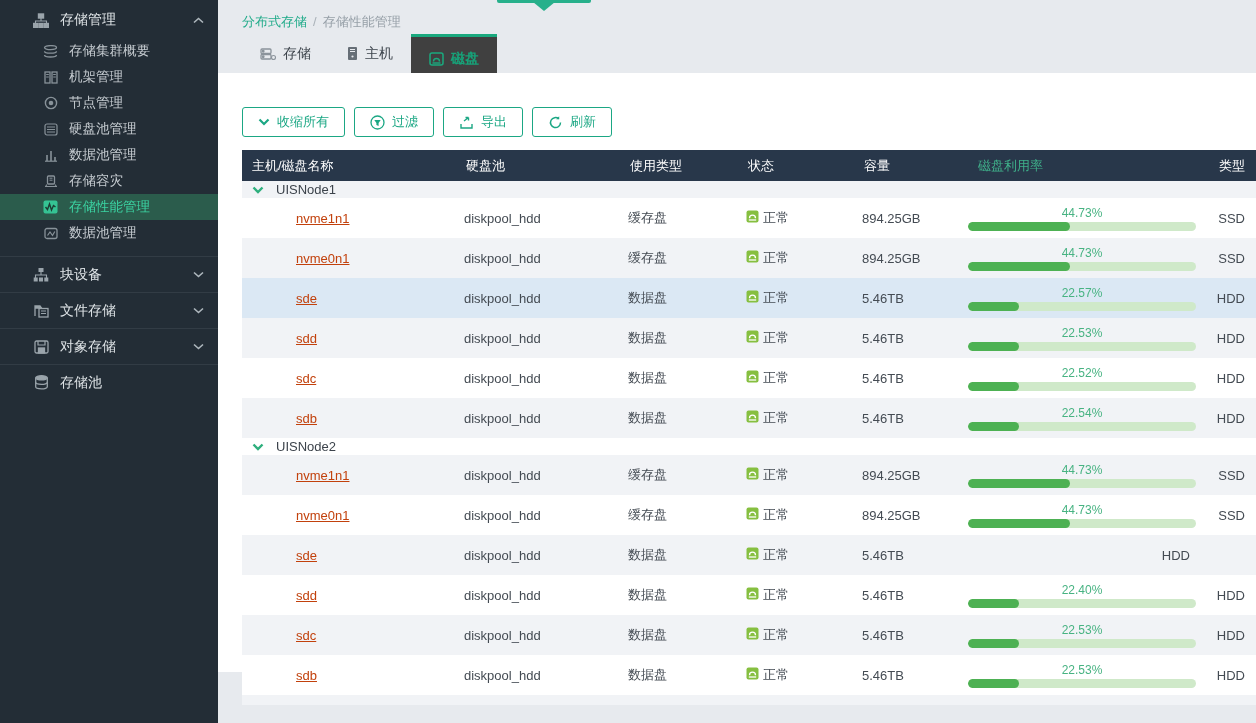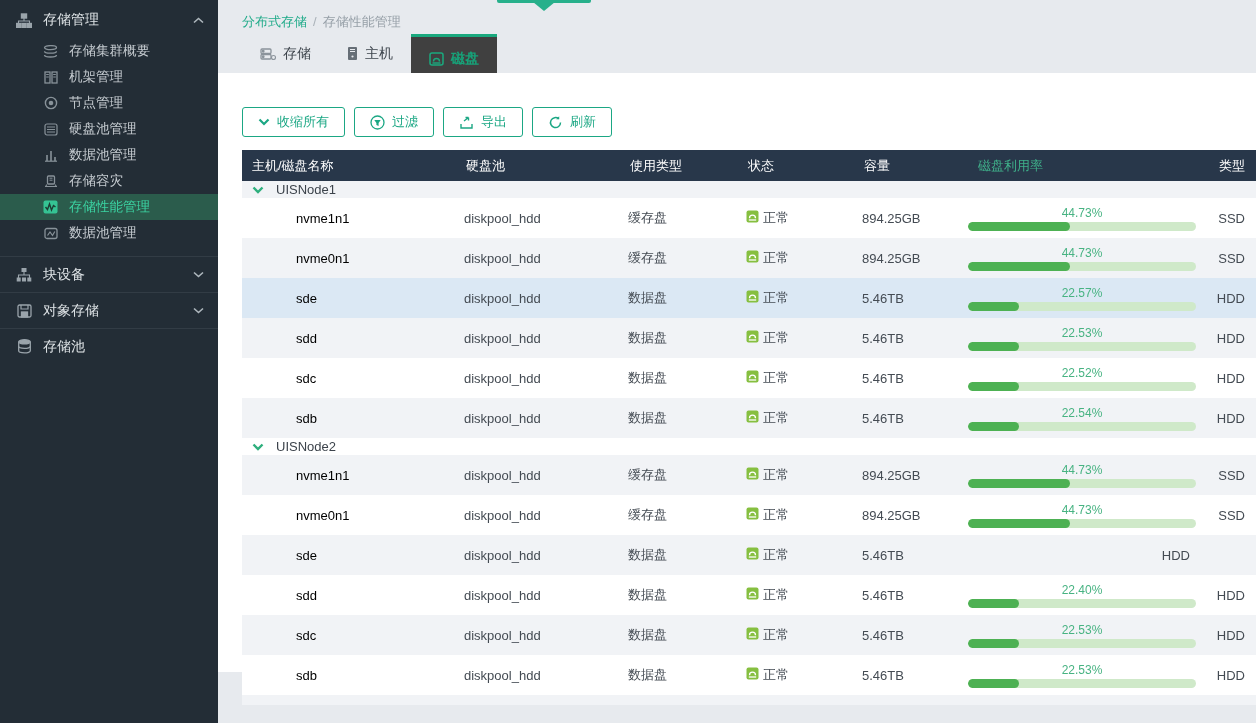--- a/index.html
+++ b/index.html
@@ -2,21 +2,21 @@
 <html><head>
 <meta charset="utf-8">
 <style>
   * { margin:0; padding:0; box-sizing:border-box; }
   html,body { width:1256px; height:723px; overflow:hidden; }
   body { font-family:"Liberation Sans","DejaVu Sans",sans-serif; font-size:13px; color:#3c434b; background:#e7eaee; }
   .app { display:flex; width:1256px; height:723px; }
 
   
   .sidebar { width:218px; min-width:218px; background:#232d36; color:#c6ccd1; height:100%; padding-top:2px; }
-  .side-group { display:flex; align-items:center; height:36px; padding:0 14px 0 15px; cursor:pointer; color:#dfe4e7; font-size:14px;font-family:Liberation Serif, serif; }
+  .side-group { display:flex; align-items:center; height:36px; padding:0 14px 0 32px; cursor:pointer; color:#dfe4e7; font-size:14px;font-family:Liberation Serif, serif; }
   .side-group .g-icon { width:18px; height:16px; margin-right:10px; display:flex; align-items:center; justify-content:center; }
   .side-group .g-label { flex:1; }
   .side-group .chev { color:#aeb7bd; font-size:11px; }
   .side-sep { border-top:1px solid #323c45; }
   .side-item { display:flex; align-items:center; height:26px; padding-left:42px; cursor:pointer; font-size:13.5px; color:#c6ccd1; }
   .side-item .i-icon { width:17px; height:15px; margin-right:10px; display:flex; align-items:center; justify-content:center; opacity:.85; }
   .side-item.active { background:#2b5c4c; color:#3bd3a2; }
   .side-item.active .i-icon { opacity:1; }
   .side-items { padding-bottom:10px; }
   svg.sicon { display:block; }
@@ -51,21 +51,21 @@
   .gridhdr .hc.type { text-align:right; padding-right:12px; }
 
   .grow { height:17px; cursor:pointer; }
   .grow .gwrap { grid-column:1 / 8; display:flex; align-items:center; padding-left:10px; gap:12px; color:#3c434b; font-size:13px; }
   .trow { height:40px; }
   .trow.even, .grow.even { background:#f1f3f6; }
   .trow.odd, .grow.odd { background:#ffffff; }
   .trow.hl { background:#dbe8f4; }
   .c { font-size:13px; color:#444b53; }
   .c.name { padding-left:54px; }
-  .dlink { color:#000000; cursor:pointer; }
+  .dlink { color:#c2410c; text-decoration:underline; cursor:pointer; }
   .c.status { display:flex; align-items:center; gap:4px; }
   .c.type { text-align:right; padding-right:12px; }
   .c.util { padding-right:6px; }
   .pct { text-align:center; color:#47b382; font-size:12px; margin-bottom:2px; width:228px; }
   .track { width:228px; height:9px; background:#cfe9c9; border-radius:5px; overflow:hidden; }
   .fill { height:9px; background:#4db153; border-radius:5px; }
   .tailrow { height:10px; }
   .tailrow.even { background:#f1f3f6; }
 </style>
 </head>
@@ -197,20 +197,37 @@
           </svg>
       </span>
       <span class="g-label">块设备</span>
       <span class="chev">
         <svg class="sicon" width="11" height="7" viewBox="0 0 11 7">
             <polyline points="1,1.5 5.5,5.5 10,1.5" fill="none" stroke="#aeb7bd" stroke-width="1.6"></polyline>
           </svg>
       </span>
     </div>
 
+    <div class="side-group side-sep">
+      <span class="g-icon">
+        <svg class="sicon" width="15" height="14" viewBox="0 0 15 14">
+            <g fill="none" stroke="#9aa4ab" stroke-width="1.3">
+              <path d="M1 12V2h5l1.5 2H1" fill="#9aa4ab"></path>
+              <rect x="5" y="4.5" width="9" height="8.5" fill="#232d36"></rect>
+              <path d="M7 7h5M7 9.5h5" stroke-width="1"></path>
+            </g>
+          </svg>
+      </span>
+      <span class="g-label">文件存储</span>
+      <span class="chev">
+        <svg class="sicon" width="11" height="7" viewBox="0 0 11 7">
+            <polyline points="1,1.5 5.5,5.5 10,1.5" fill="none" stroke="#aeb7bd" stroke-width="1.6"></polyline>
+          </svg>
+      </span>
+    </div>
 
     <div class="side-group side-sep">
       <span class="g-icon">
         <svg class="sicon" width="15" height="14" viewBox="0 0 15 14">
             <g fill="none" stroke="#9aa4ab" stroke-width="1.3">
               <rect x="1" y="1" width="13" height="12" rx="1.5"></rect>
               <path d="M4 1v4h7V1" stroke-width="1.2"></path>
               <rect x="4.5" y="8" width="6" height="5" fill="#9aa4ab"></rect>
             </g>
           </svg>

